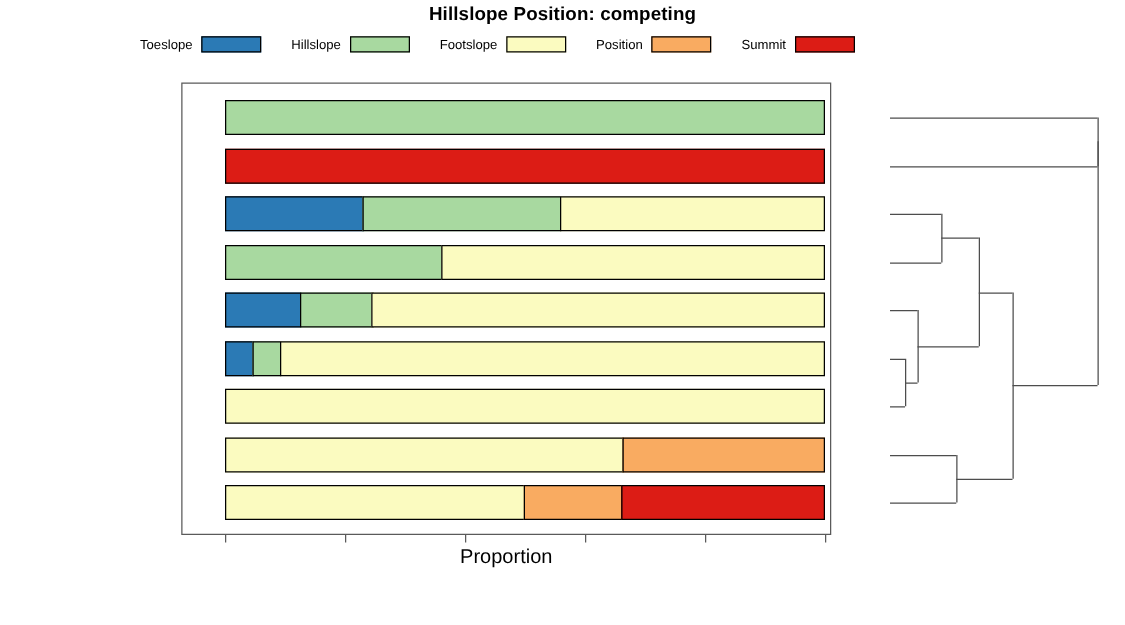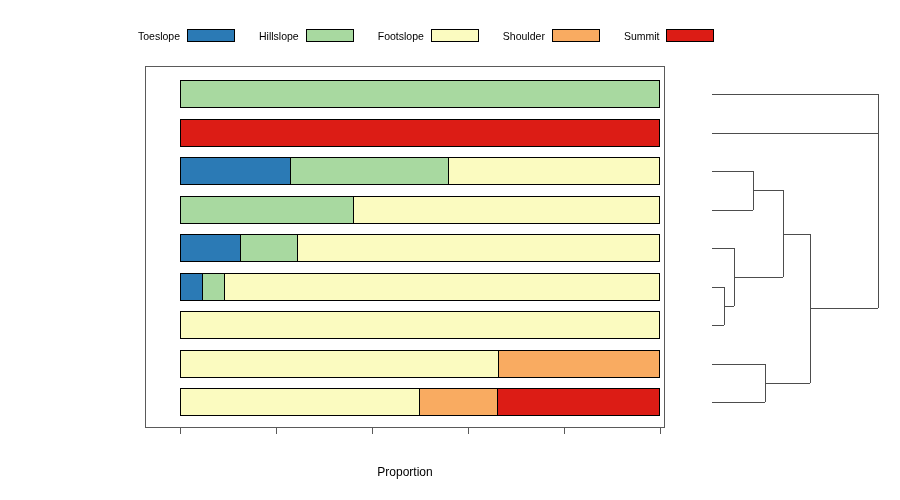--- a/index.html
+++ b/index.html
@@ -11,21 +11,21 @@
   #root{position:absolute;left:0;top:0;width:900px;height:500px;}
 
   
   .title{
     position:absolute;left:0;top:3px;width:900px;text-align:center;
     font-size:15px;font-weight:bold;letter-spacing:0.1px;
   }
 
   
   .legend{
-    position:absolute;left:138px;top:27px;width:660px;height:17px;
+    position:absolute;left:112px;top:27px;width:660px;height:17px;
     display:flex;align-items:center;
   }
   .legend-item{display:flex;align-items:center;margin-right:24px;}
   .legend-label{font-size:10.5px;margin-right:7px;white-space:nowrap;}
   .legend-swatch{width:48px;height:13px;border:1px solid #000;box-sizing:border-box;}
 
   
   .plot-frame{
     position:absolute;left:145px;top:66px;width:520px;height:362px;
     border:1px solid #5a5a5a;box-sizing:border-box;background:#fff;
@@ -57,50 +57,51 @@
     position:absolute;font-size:9.5px;font-style:italic;text-align:left;width:34px;
   }
 
   
   .bar-row{position:absolute;height:28px;display:flex;}
   .seg{height:100%;border:1.4px solid #000;box-sizing:border-box;margin-right:-1.4px;}
   .seg:last-child{margin-right:0;}
   .tick{position:absolute;width:1px;height:6px;background:#5a5a5a;}
   .tick-label{position:absolute;font-size:11.5px;text-align:center;width:40px;}
   .axis-title{
-    position:absolute;left:145px;top:465px;width:520px;text-align:center;font-size:12px;
+    position:absolute;left:145px;top:437px;width:520px;text-align:center;font-size:16px;
   }
 
   
   .dendro{position:absolute;left:670px;top:66px;width:230px;height:362px;}
   .dline{position:absolute;background:#4d4d4d;}
   .dline.h{height:1px;}
   .dline.v{width:1px;}
 </style>
 </head>
 <body>
 
 <div id="root">
 
+  <div class="title">Hillslope Position: competing</div>
 
   <div class="legend" id="legend">
       <div class="legend-item">
         <span class="legend-label">Toeslope</span>
         <span class="legend-swatch" style="background: rgb(43, 122, 181);"></span>
       </div>
       <div class="legend-item">
         <span class="legend-label">Hillslope</span>
         <span class="legend-swatch" style="background: rgb(168, 217, 160);"></span>
       </div>
       <div class="legend-item">
         <span class="legend-label">Footslope</span>
         <span class="legend-swatch" style="background: rgb(251, 251, 192);"></span>
       </div>
       <div class="legend-item">
-        <span class="legend-label">Shoulder</span>
+        <span class="legend-label">Position</span>
         <span class="legend-swatch" style="background: rgb(249, 171, 97);"></span>
       </div>
       <div class="legend-item">
         <span class="legend-label">Summit</span>
         <span class="legend-swatch" style="background: rgb(220, 28, 21);"></span>
       </div>
     </div>
 
   <div class="plot-frame"></div>
 

